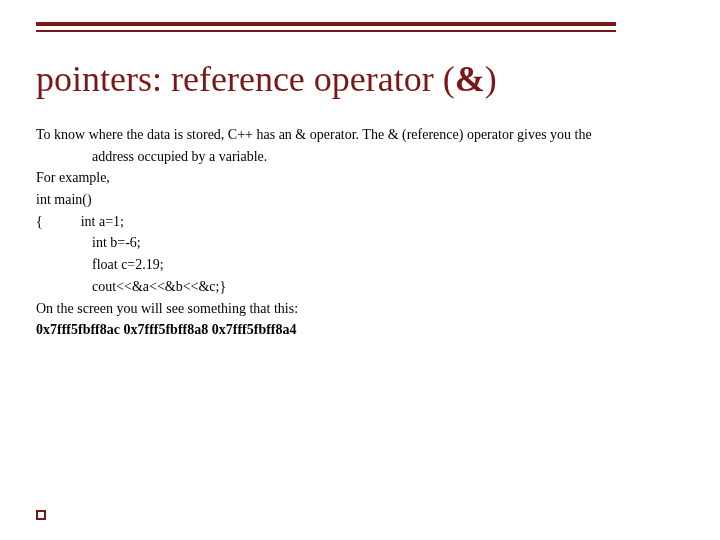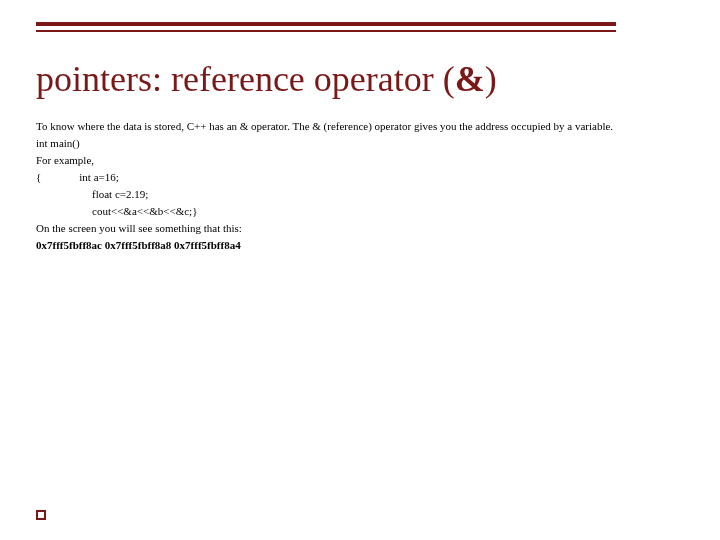--- a/index.html
+++ b/index.html
@@ -33,22 +33,22 @@
     top: 60px;
     font-size: 36px;
     color: #7a1818;
     line-height: 1.1;
   }
   .title .amp { font-weight: bold; }
   .body {
     position: absolute;
     left: 36px;
     right: 36px;
-    top: 118px;
-    font-size: 11px;
+    top: 124px;
+    font-size: 14px;
     line-height: 1.55;
   }
   .para-hang {
     padding-left: 56px;
     text-indent: -56px;
   }
   .indent {
     padding-left: 56px;
   }
   .bullet {
@@ -66,25 +66,26 @@
 <div class="slide">
 
   <div class="top-rule"></div>
 
   <div class="title">
     <span>pointers: reference operator (</span><span class="amp">&amp;</span><span>)</span>
   </div>
 
   <div class="body">
     <div class="para-hang">To know where the data is stored, C++ has an &amp; operator. The &amp; (reference) operator gives you the address occupied by a variable.</div>
+    <div>For example,</div>
     <div>int main()</div>
-    <div>For example,</div>
     <div>
-      <span>{</span><span style="display:inline-block;width:38px"></span><span>int a=16;</span>
+      <span>{</span><span style="display:inline-block;width:38px"></span><span>int a=1;</span>
     </div>
+    <div class="indent">int b=-6;</div>
     <div class="indent">float c=2.19;</div>
     <div class="indent">cout&lt;&lt;&amp;a&lt;&lt;&amp;b&lt;&lt;&amp;c;}</div>
     <div>On the screen you will see something that this:</div>
     <div><b>0x7fff5fbff8ac 0x7fff5fbff8a8 0x7fff5fbff8a4</b></div>
   </div>
 
   <div class="bullet"></div>
 </div>
 
 </body></html>

